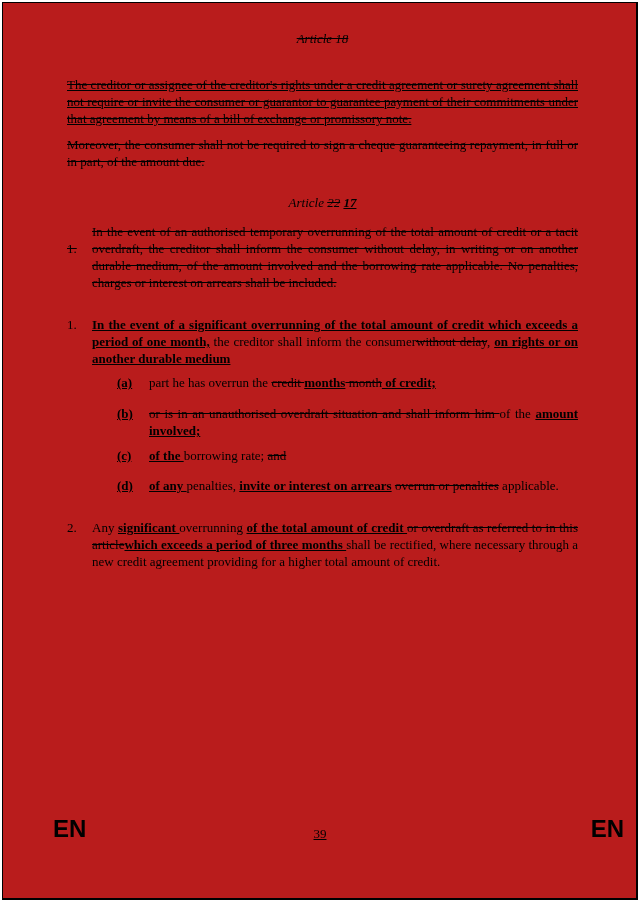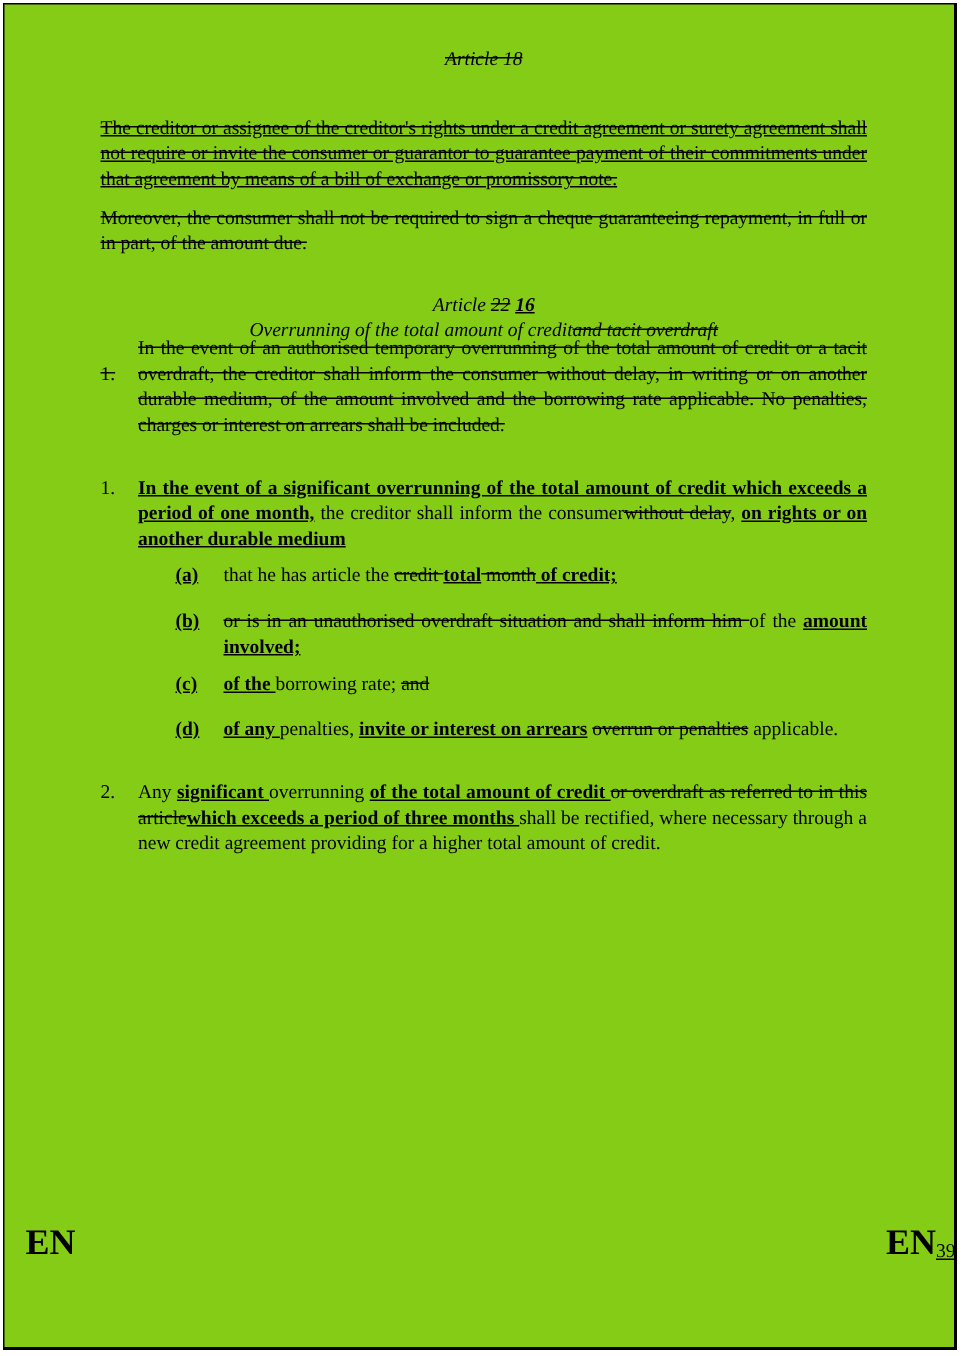--- a/index.html
+++ b/index.html
@@ -1,75 +1,74 @@
 <!DOCTYPE html>
 <html><head>
   <meta charset="utf-8">
   <style>
     html, body { margin: 0; padding: 0; background: #ffffff; }
     body { width: 642px; height: 904px; position: relative; overflow: hidden; }
     .page {
       position: absolute; left: 2px; top: 2px; width: 636px; height: 898px;
       border: 1px solid #000; border-right-width: 2px; border-bottom-width: 2px;
-      background: #84cc16; box-sizing: border-box;
+      background: #b91c1c; box-sizing: border-box;
       font-family: "Liberation Serif", "DejaVu Serif", serif; color: #000;
       font-size: 13px; line-height: 17px;
     }
     .content { position: absolute; left: 64px; top: 0; width: 511px; }
     .center { text-align: center; font-style: italic; }
     .just { text-align: justify; }
     .s { text-decoration: line-through; }
     .ins { font-weight: bold; text-decoration: underline; }
     .head-a { position: absolute; left: 0; width: 511px; top: 27px; }
     .p1 { position: absolute; left: 0; width: 511px; top: 73px; text-decoration: underline; }
     .p2 { position: absolute; left: 0; width: 511px; top: 133px; }
     .head-b { position: absolute; left: 0; width: 511px; top: 191px; }
     .item { position: absolute; left: 0; width: 511px; }
     .item .num { position: absolute; left: 0; top: 0; width: 50px; }
     .item .body { margin-left: 25px; text-align: justify; }
     .sub { position: absolute; left: 50px; width: 461px; }
     .sub .lbl { position: absolute; left: 0; top: 0; width: 32px; }
     .sub .body { margin-left: 32px; text-align: justify; }
     .num.strike-tab { text-decoration: line-through; width: 50px; display: inline-block; }
-    .footer-en { position: absolute; top: 812px; font-family: Liberation Serif, serif; font-weight: bold; font-size: 24px; line-height: 28px; }
+    .footer-en { position: absolute; top: 812px; font-family: Liberation Sans, sans-serif; font-weight: bold; font-size: 24px; line-height: 28px; margin-left: 36px; }
     .footer-en.left { left: 14px; }
     .footer-en.right { right: 12px; }
-    .page-num { position: absolute; top: 822px; left: 0; width: 634px; text-align: right; font-size: 13px; text-decoration: underline; }
+    .page-num { position: absolute; top: 822px; left: 0; width: 634px; text-align: center; font-size: 13px; text-decoration: underline; }
   </style>
 </head>
 <body>
 
 <div class="page">
   <div class="content">
 
     <div class="head-a center">
       <div><span class="s">Article 18</span></div>
     </div>
 
     <div class="p1 just"><span class="s">The creditor or assignee of the creditor's rights under a credit agreement or surety agreement shall not require or invite the consumer or guarantor to guarantee payment of their commitments under that agreement by means of a bill of exchange or promissory note.</span></div>
     <div class="p2 just"><span class="s">Moreover, the consumer shall not be required to sign a cheque guaranteeing repayment, in full or in part, of the amount due.</span></div>
 
     <div class="head-b center">
-      <div><span>Article </span><span class="s">22</span><span> </span><span class="ins">16</span></div>
-      <div><span>Overrunning of the total amount of credit</span><span class="s">and tacit overdraft</span></div>
+      <div><span>Article </span><span class="s">22</span><span> </span><span class="ins">17</span></div>
     </div>
 
     <div class="item" style="top:237px;">
       <span class="num strike-tab">1.</span>
       <div class="body" style="margin-top:-17px;"><span class="s">In the event of an authorised temporary overrunning of the total amount of credit or a tacit overdraft, the creditor shall inform the consumer without delay, in writing or on another durable medium, of the amount involved and the borrowing rate applicable. No penalties, charges or interest on arrears shall be included.</span></div>
     </div>
 
     <div class="item" style="top:313px;">
       <span class="num">1.</span>
       <div class="body"><span class="ins">In the event of a significant overrunning of the total amount of credit which exceeds a period of one month,</span><span> the creditor shall inform the consumer</span><span class="s">without delay</span><span>, </span><span class="ins">on rights or on another durable medium</span></div>
     </div>
 
     <div class="sub" style="top:371px;">
       <span class="lbl ins">(a)</span>
-      <div class="body"><span>that he has article the </span><span class="s">credit </span><span class="ins">total</span><span class="s"> month</span><span class="ins"> of credit;</span></div>
+      <div class="body"><span>part he has overrun the </span><span class="s">credit </span><span class="ins">months</span><span class="s"> month</span><span class="ins"> of credit;</span></div>
     </div>
 
     <div class="sub" style="top:402px;">
       <span class="lbl ins">(b)</span>
       <div class="body"><span class="s">or is in an unauthorised overdraft situation and shall inform him </span><span>of the </span><span class="ins">amount involved;</span></div>
     </div>
 
     <div class="sub" style="top:444px;">
       <span class="lbl ins">(c)</span>
       <div class="body"><span class="ins">of the </span><span>borrowing rate; </span><span class="s">and</span></div>

